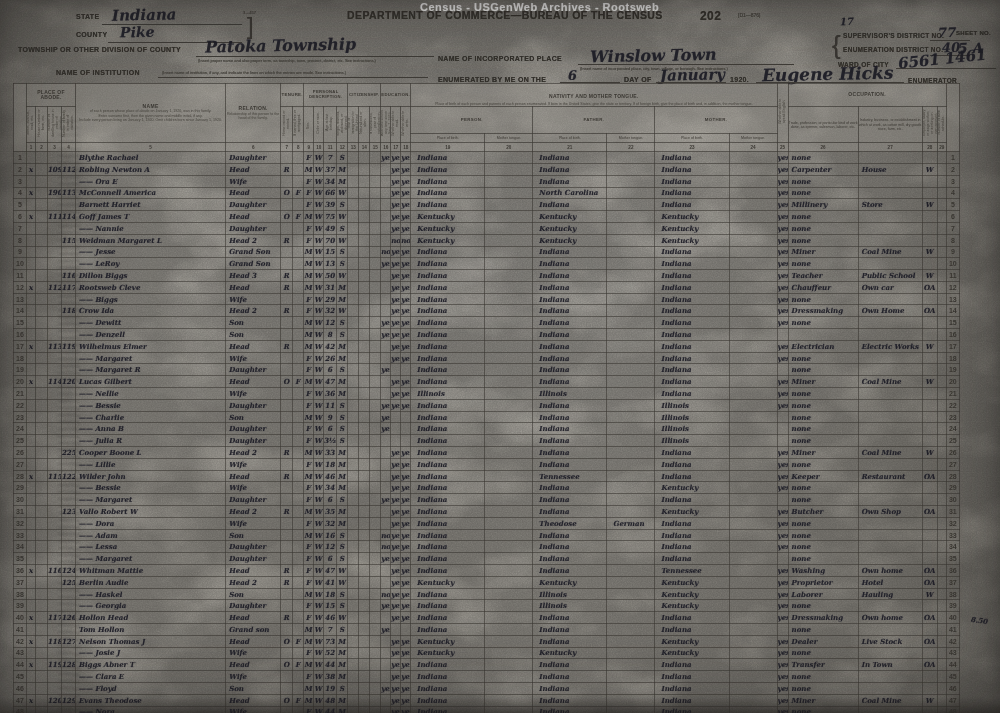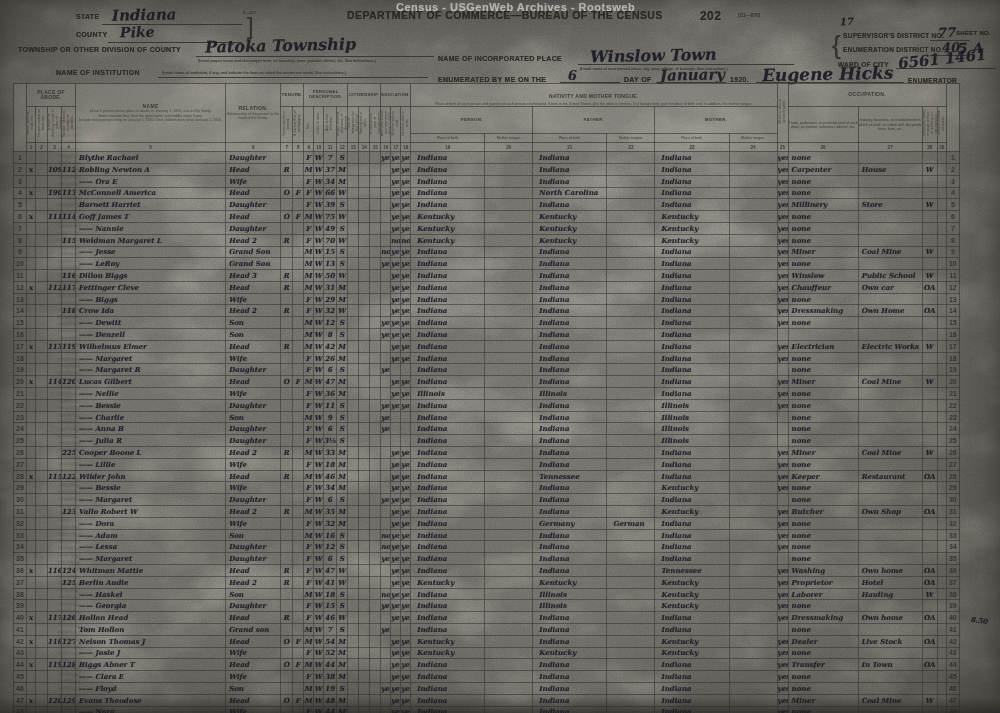--- a/index.html
+++ b/index.html
@@ -21,21 +21,21 @@
   .p{position:absolute;white-space:nowrap;color:#33302b;text-shadow:0 0 .6px rgba(40,38,34,.7);}
   .lbl{font-size:7px;font-weight:bold;letter-spacing:.3px;}
   .tiny{font-size:4px;font-weight:normal;letter-spacing:0;color:#4a4740;}
   .big{font-size:12px;font-weight:bold;letter-spacing:.4px;}
   .huge{font-size:15.5px;font-weight:bold;letter-spacing:.3px;}
   .rule{position:absolute;border-bottom:1px solid #3f3c37;height:0;}
   
   .hand,.handbig,td.hand{font-family:"DejaVu Serif",serif;font-style:italic;font-weight:bold;
     color:rgba(28,28,36,.85);text-shadow:0 0 .7px rgba(30,30,45,.55);}
   .handbig{position:absolute;font-size:13px;white-space:nowrap;transform:rotate(-1.2deg);}
-  .watermark{position:absolute;top:1px;left:396px;font-size:11px;font-weight:bold;
+  .watermark{position:absolute;top:1px;left:420px;font-size:11px;font-weight:bold;
     color:rgba(255,255,255,.8);letter-spacing:.5px;text-shadow:0 0 1px rgba(255,255,255,.5);}
 
   
   .census{position:absolute;left:13px;top:83px;width:947px;height:627px;border-collapse:collapse;
     table-layout:fixed;border:1.2px solid #3a3733;}
   .census th,.census td{border:.6px solid rgba(58,55,50,.6);padding:0;overflow:hidden;
     text-align:center;vertical-align:middle;}
   .census thead th{color:#3b3833;background:rgba(180,176,167,.25);}
   .sec{font-size:5px;font-weight:bold;letter-spacing:.3px;line-height:1.1;}
   .desc{font-size:3.6px;font-weight:normal;line-height:1.15;letter-spacing:0;color:#45423c;}
@@ -606,33 +606,33 @@
           <td class="hand yn"></td>
           <td class="hand yn">yes</td>
           <td class="hand yn">yes</td>
           <td class="hand bp">Indiana</td>
           <td class="hand bp"></td>
           <td class="hand bp">Indiana</td>
           <td class="hand bp"></td>
           <td class="hand bp">Indiana</td>
           <td class="hand bp"></td>
           <td class="hand yn">yes</td>
-          <td class="hand occ">Winslow</td>
+          <td class="hand occ">Teacher</td>
           <td class="hand ind">Public School</td>
           <td class="hand yn">W</td>
           <td class="hand yn"></td>
           <td class="num">11</td>
         </tr>
         <tr>
           <td class="num">12</td>
           <td class="hand yn">x</td>
           <td class="hand yn"></td>
           <td class="hand yn">112</td>
           <td class="hand yn">117</td>
-          <td class="hand name">Fettinger  Cleve</td>
+          <td class="hand name">Rootsweb  Cleve</td>
           <td class="hand rel">Head</td>
           <td class="hand yn">R</td>
           <td class="hand yn"></td>
           <td class="hand yn">M</td>
           <td class="hand yn">W</td>
           <td class="hand yn">31</td>
           <td class="hand yn">M</td>
           <td class="hand yn"></td>
           <td class="hand yn"></td>
           <td class="hand yn"></td>
@@ -1294,21 +1294,21 @@
           <td class="hand yn">32</td>
           <td class="hand yn">M</td>
           <td class="hand yn"></td>
           <td class="hand yn"></td>
           <td class="hand yn"></td>
           <td class="hand yn"></td>
           <td class="hand yn">yes</td>
           <td class="hand yn">yes</td>
           <td class="hand bp">Indiana</td>
           <td class="hand bp"></td>
-          <td class="hand bp">Germany</td>
+          <td class="hand bp">Theodose</td>
           <td class="hand bp">German</td>
           <td class="hand bp">Indiana</td>
           <td class="hand bp"></td>
           <td class="hand yn">yes</td>
           <td class="hand occ">none</td>
           <td class="hand ind"></td>
           <td class="hand yn"></td>
           <td class="hand yn"></td>
           <td class="num">32</td>
         </tr>
@@ -1614,21 +1614,21 @@
           <td class="hand yn">x</td>
           <td class="hand yn"></td>
           <td class="hand yn">118</td>
           <td class="hand yn">127</td>
           <td class="hand name">Nelson  Thomas J</td>
           <td class="hand rel">Head</td>
           <td class="hand yn">O</td>
           <td class="hand yn">F</td>
           <td class="hand yn">M</td>
           <td class="hand yn">W</td>
-          <td class="hand yn">54</td>
+          <td class="hand yn">73</td>
           <td class="hand yn">M</td>
           <td class="hand yn"></td>
           <td class="hand yn"></td>
           <td class="hand yn"></td>
           <td class="hand yn"></td>
           <td class="hand yn">yes</td>
           <td class="hand yn">yes</td>
           <td class="hand bp">Kentucky</td>
           <td class="hand bp"></td>
           <td class="hand bp">Indiana</td>

